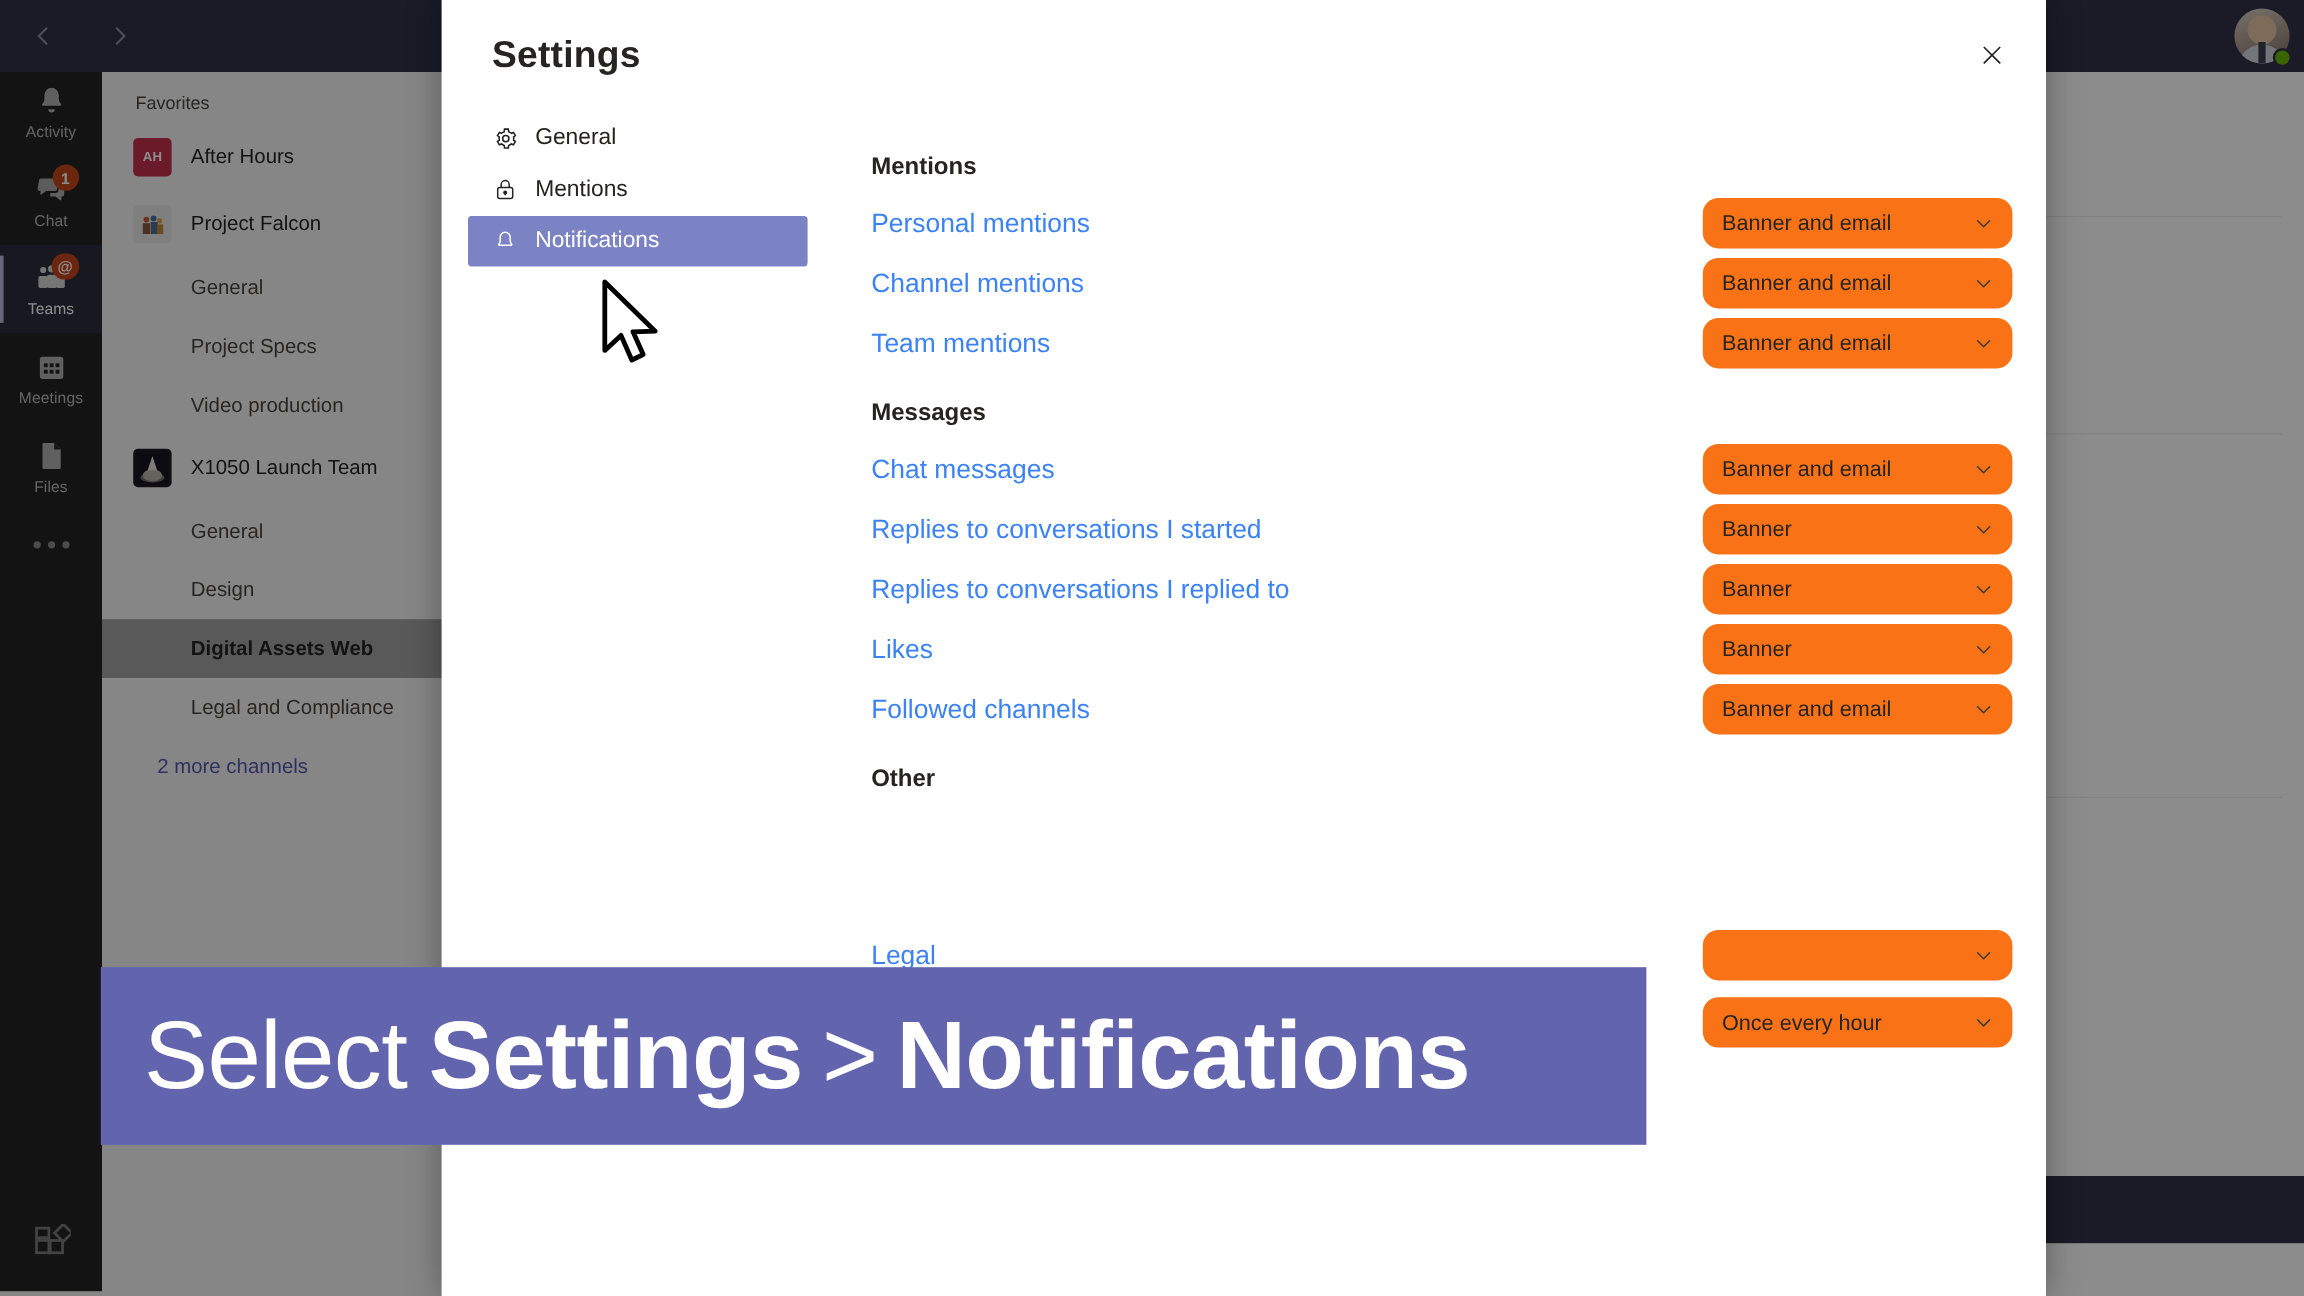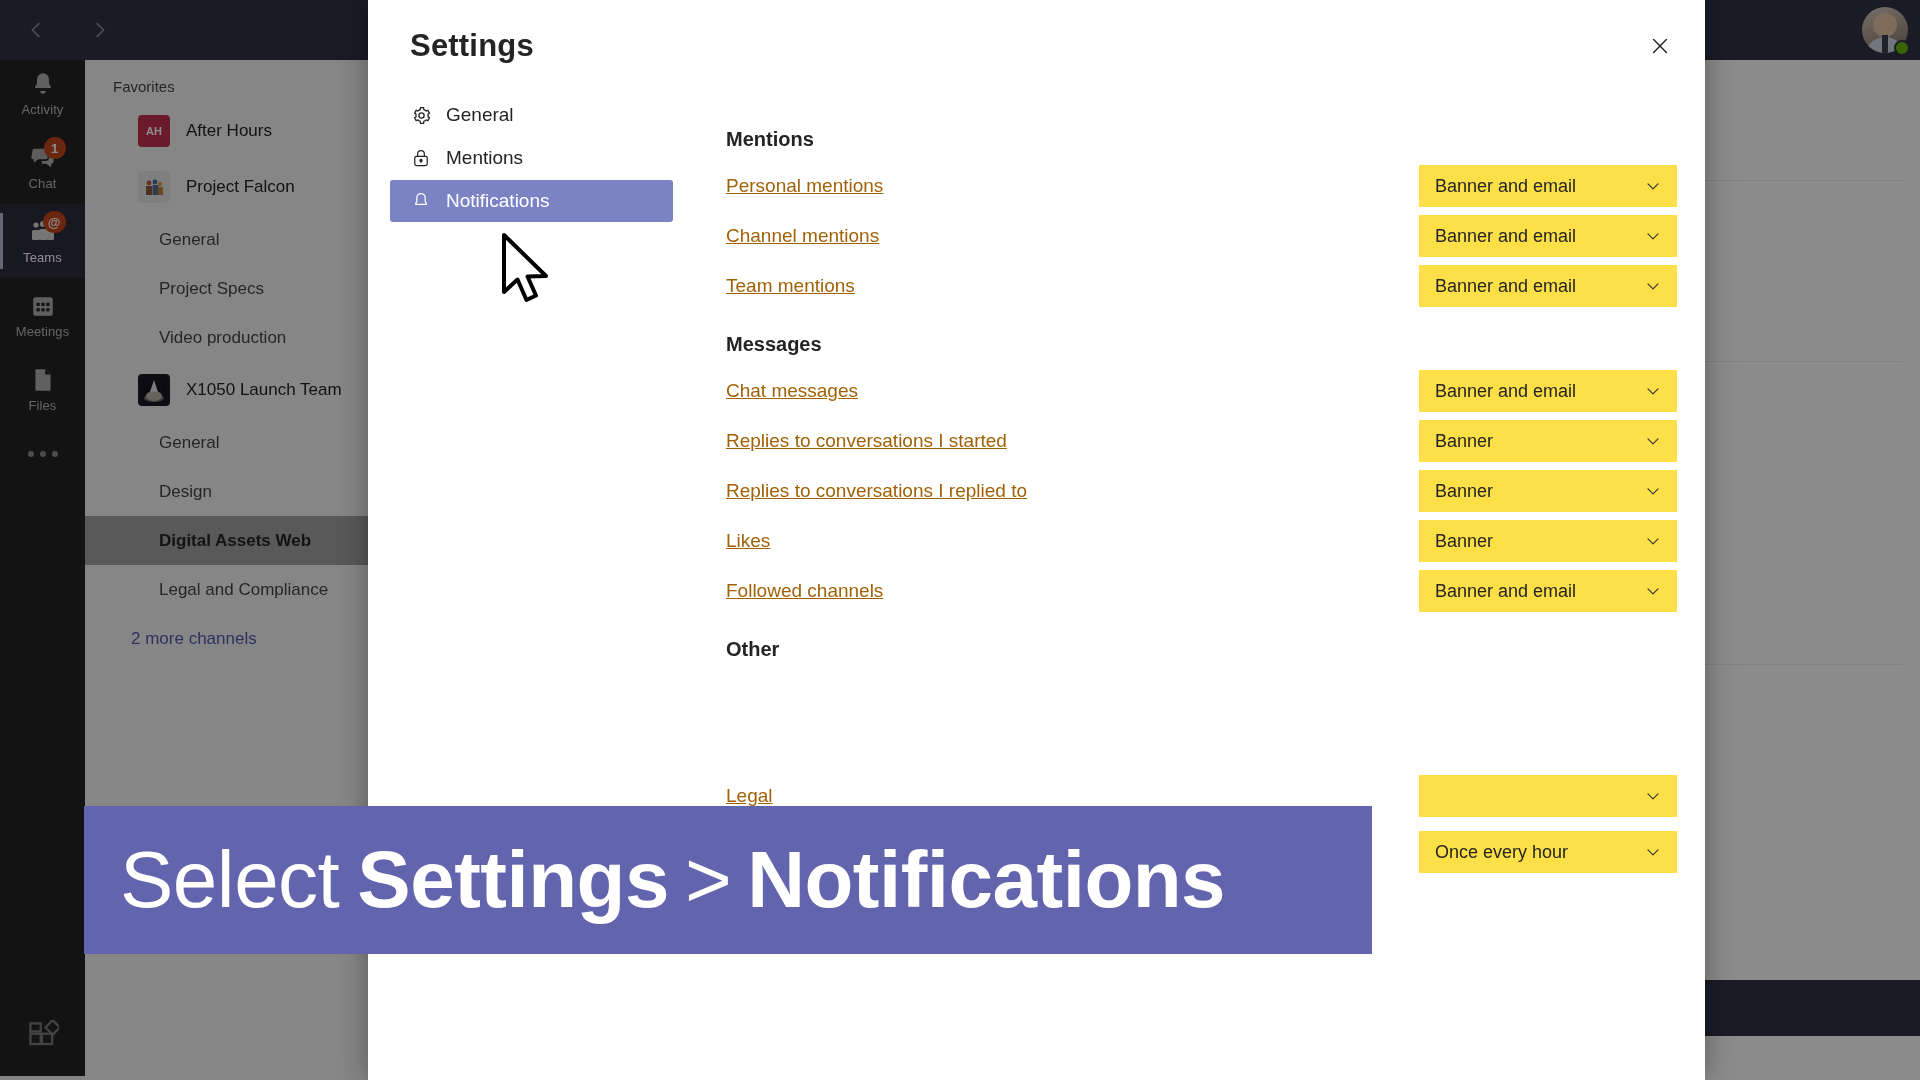--- a/index.html
+++ b/index.html
@@ -75,21 +75,21 @@
   .rail-dots { width: 85px; height: 56px; display: flex; align-items: center; justify-content: center; gap: 6px; }
   .rail-dots i { width: 6px; height: 6px; border-radius: 50%; background: #8a8a8a; display:block; }
   .rail-bottom { position: absolute; left: 0; bottom: 0; width: 85px; height: 80px; display: flex; align-items: center; justify-content: center; }
 
   .team-list {
     position: absolute; left: 85px; top: 60px; width: 285px; height: 1020px;
     background: #f5f5f5;
   }
   .list-header { padding: 18px 0 8px 28px; font-size: 15px; color: #484644; }
   .team-row { display: flex; align-items: center; gap: 16px; height: 56px; padding-left: 26px; font-size: 17px; color: #252423; }
-  .team-avatar { width: 32px; height: 32px; border-radius: 4px; flex: 0 0 32px; display:flex; align-items:center; justify-content:center; font-size: 11px; font-weight: 700; color:#fff;margin-left:27px; }
+  .team-avatar { width: 32px; height: 32px; border-radius: 4px; flex: 0 0 32px; display:flex; align-items:center; justify-content:center; font-size: 11px; font-weight: 700; color:#fff; }
   .av-ah { background: #c4314b; }
   .av-pf { background: #e8e8e8; }
   .av-x1 { background: #1b1b24; }
   .channel-row { height: 49px; display: flex; align-items: center; padding-left: 74px; font-size: 17px; color: #484644; }
   .channel-row.selected { background: #a3a3a3; font-weight: 700; color: #252423; }
   .channel-row.more { color: #5558af; padding-left: 46px; }
 
   .content-area {
     position: absolute; left: 370px; top: 60px; right: 0; bottom: 0;
     background: #ffffff;
@@ -130,23 +130,23 @@
   .nav-item + .nav-item { margin-top: 1px; }
   .nav-item.selected { background: #7b83c4; color: #ffffff; }
   .nav-item .nav-ico { width: 22px; height: 22px; display: flex; align-items: center; justify-content: center; flex: 0 0 22px; }
 
   .settings-pane { position: absolute; left: 358px; top: 92px; right: 28px; margin-top: 36px; }
   .group-title { font-size: 20px; font-weight: 700; color: #252423; margin: 0 0 10px 0; }
   .setting-row {
     display: flex; align-items: center; justify-content: space-between;
     height: 50px;
   }
-  .setting-label { font-size: 19px; color: #a16207; text-decoration: underline; }
+  .setting-label { font-size: 22px; color: #3b82f6; }
   .dropdown {
-    width: 258px; height: 42px; border-radius: 0; background: #fde047;
+    width: 258px; height: 42px; border-radius: 13px; background: #f97316;
     display: flex; align-items: center; justify-content: space-between;
     padding: 0 14px 0 16px; cursor: pointer;
   }
   .dropdown-value { font-size: 18px; color: #252423; }
   .chev { width: 20px; height: 20px; flex: 0 0 20px; }
   .sec-gap-b { height: 22px; }
 
   
   .caption-banner {
     position: absolute; left: 84px; top: 806px; width: 1288px; height: 148px;

